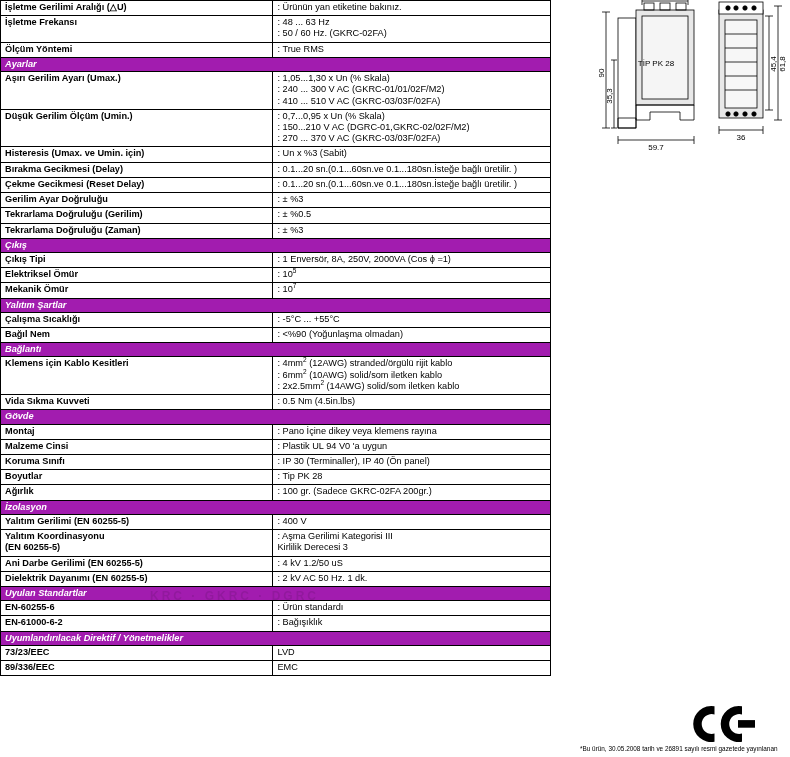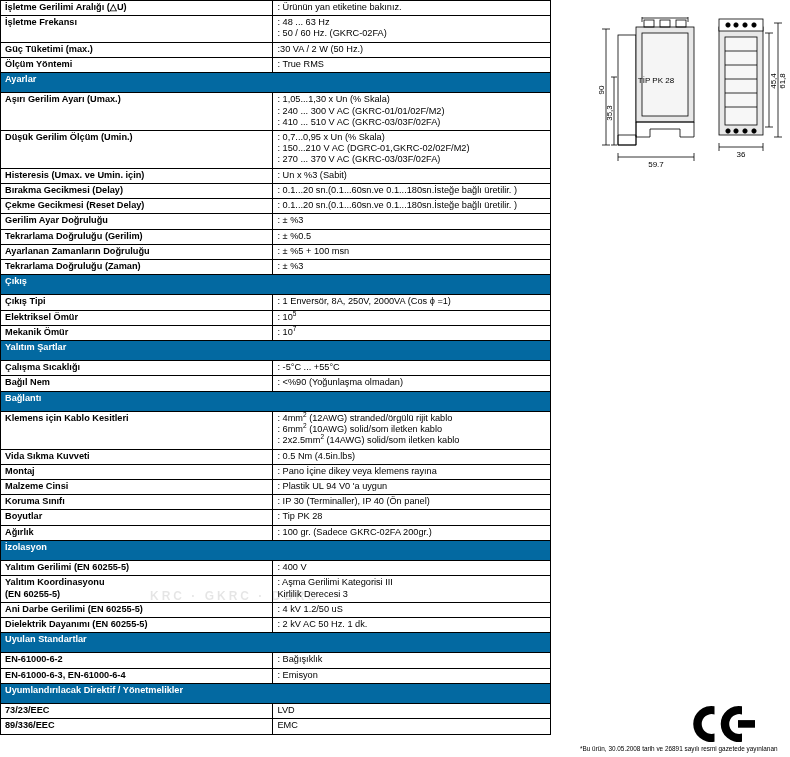--- a/index.html
+++ b/index.html
@@ -29,36 +29,37 @@
   .spec-table td {
     border: 1px solid #000;
     padding: 1px 4px 2px 4px;
     vertical-align: top;
     line-height: 1.22;
   }
   .col-label { width: 272px; }
   .col-value { width: 277px; }
 
   tr.section td {
-    background: #0369a1;
+    background: #a21caf;
     color: #ffffff;
     font-weight: bold;
     padding-top: 1px;
-    padding-bottom: 7px;
+    padding-bottom: 1px;
+    font-style: italic;
   }
   td.label { font-weight: bold; }
   td.value { font-weight: normal; }
   .multi div { white-space: nowrap; }
   sup { font-size: 6.5px; vertical-align: super; line-height: 0; }
 
   
   .drawings {
     position: absolute;
     left: 556px;
-    top: 17px;
+    top: 0px;
     width: 234px;
     height: 170px;
   }
   .drawings svg { display: block; }
 
   
   .ce-mark {
     position: absolute;
     right: 14px;
     top: 700px;
@@ -106,26 +107,20 @@
         </td>
       </tr>
       <tr>
         <td class="label">İşletme Frekansı</td>
         <td class="value multi">
           <div>: 48 ... 63 Hz</div>
           <div>: 50 / 60 Hz. (GKRC-02FA)</div>
         </td>
       </tr>
       <tr>
-        <td class="label">Güç Tüketimi (max.)</td>
-        <td class="value multi">
-          <div>:30 VA / 2 W (50 Hz.)</div>
-        </td>
-      </tr>
-      <tr>
         <td class="label">Ölçüm Yöntemi</td>
         <td class="value multi">
           <div>: True RMS</div>
         </td>
       </tr>
       <tr class="section">
         <td colspan="2">Ayarlar</td>
       </tr>
       <tr>
         <td class="label">Aşırı Gerilim Ayarı (Umax.)</td>
@@ -167,26 +162,20 @@
           <div>: ± %3</div>
         </td>
       </tr>
       <tr>
         <td class="label">Tekrarlama Doğruluğu  (Gerilim)</td>
         <td class="value multi">
           <div>: ± %0.5</div>
         </td>
       </tr>
       <tr>
-        <td class="label">Ayarlanan Zamanların Doğruluğu</td>
-        <td class="value multi">
-          <div>: ± %5 + 100 msn</div>
-        </td>
-      </tr>
-      <tr>
         <td class="label">Tekrarlama Doğruluğu (Zaman)</td>
         <td class="value multi">
           <div>: ± %3</div>
         </td>
       </tr>
       <tr class="section">
         <td colspan="2">Çıkış</td>
       </tr>
       <tr>
         <td class="label">Çıkış Tipi</td>
@@ -231,20 +220,23 @@
           <div>: 6mm<sup>2</sup>  (10AWG) solid/som iletken kablo</div>
           <div>: 2x2.5mm<sup>2</sup>  (14AWG) solid/som iletken kablo</div>
         </td>
       </tr>
       <tr>
         <td class="label">Vida Sıkma Kuvveti</td>
         <td class="value multi">
           <div>: 0.5 Nm (4.5in.lbs)</div>
         </td>
       </tr>
+      <tr class="section">
+        <td colspan="2">Gövde</td>
+      </tr>
       <tr>
         <td class="label">Montaj</td>
         <td class="value multi">
           <div>: Pano İçine dikey veya klemens rayına</div>
         </td>
       </tr>
       <tr>
         <td class="label">Malzeme Cinsi</td>
         <td class="value multi">
           <div>: Plastik UL 94 V0 'a uygun</div>
@@ -296,29 +288,29 @@
       <tr>
         <td class="label">Dielektrik Dayanımı (EN 60255-5)</td>
         <td class="value multi">
           <div>: 2 kV AC 50 Hz. 1 dk.</div>
         </td>
       </tr>
       <tr class="section">
         <td colspan="2">Uyulan Standartlar</td>
       </tr>
       <tr>
+        <td class="label">EN-60255-6</td>
+        <td class="value multi">
+          <div>: Ürün standardı</div>
+        </td>
+      </tr>
+      <tr>
         <td class="label">EN-61000-6-2</td>
         <td class="value multi">
           <div>: Bağışıklık</div>
-        </td>
-      </tr>
-      <tr>
-        <td class="label">EN-61000-6-3, EN-61000-6-4</td>
-        <td class="value multi">
-          <div>: Emisyon</div>
         </td>
       </tr>
       <tr class="section">
         <td colspan="2">Uyumlandırılacak Direktif / Yönetmelikler</td>
       </tr>
       <tr>
         <td class="label">73/23/EEC</td>
         <td class="value multi">
           <div>LVD</div>
         </td>

